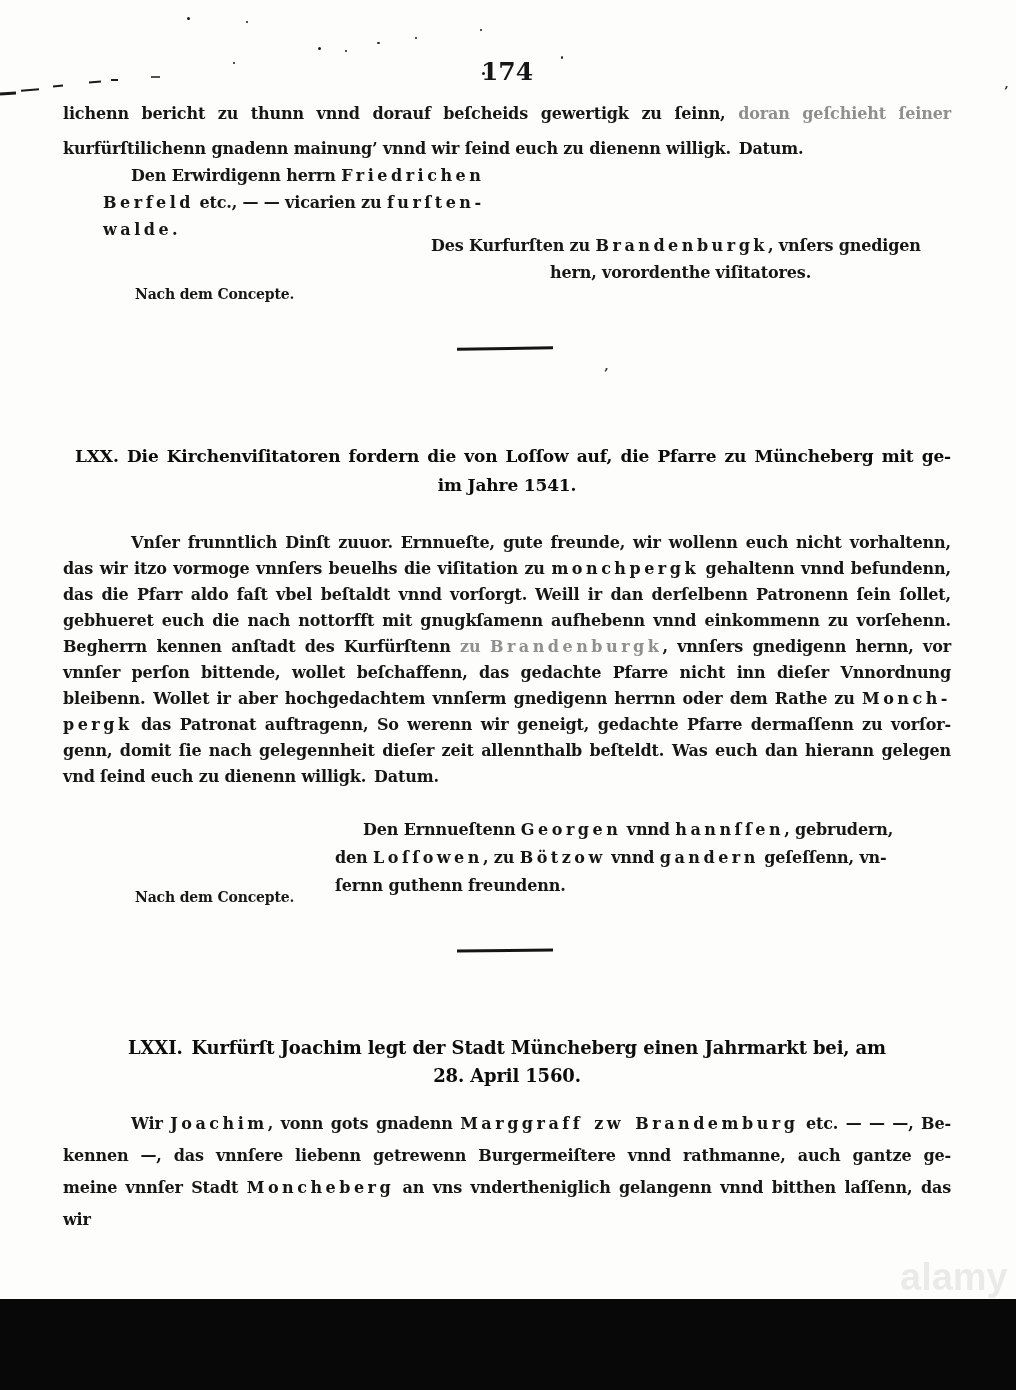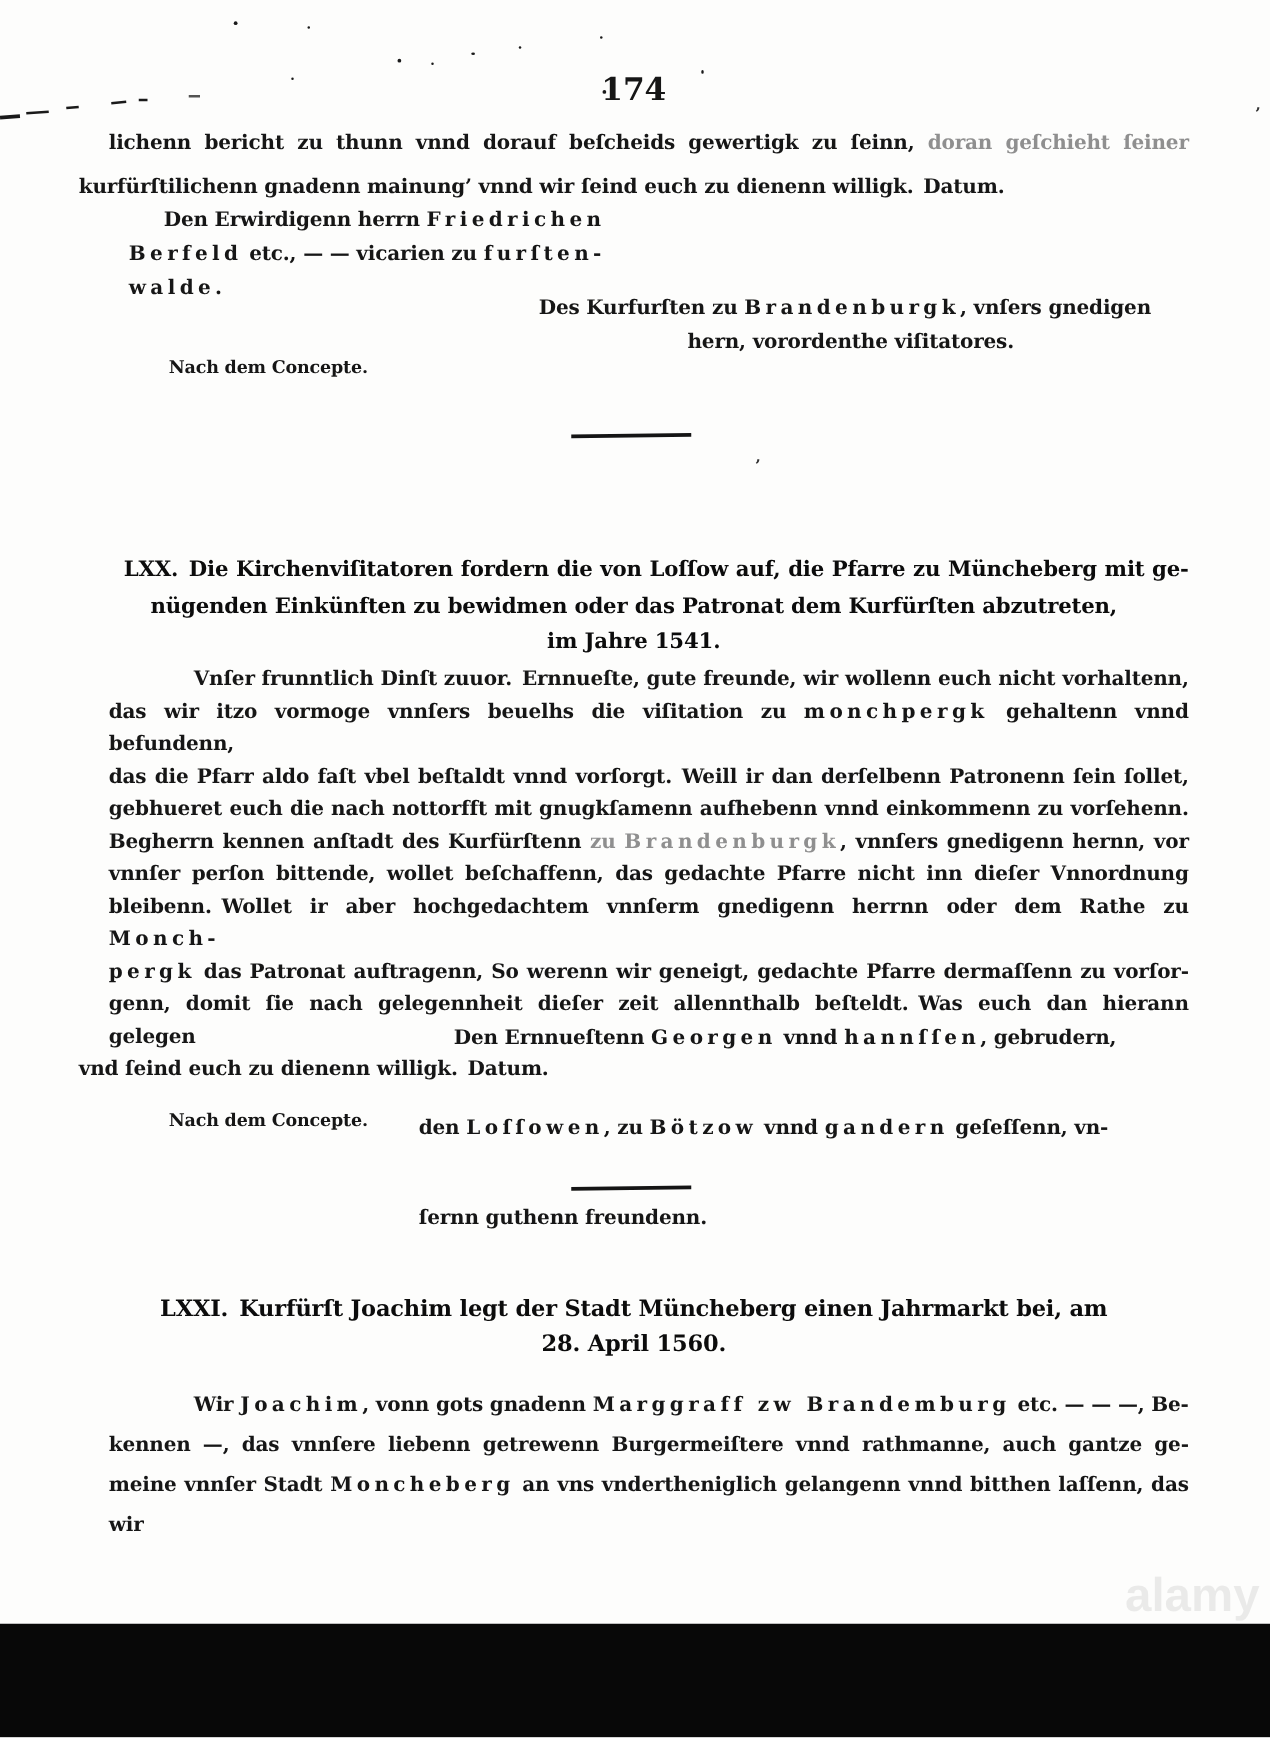--- a/index.html
+++ b/index.html
@@ -1,41 +1,41 @@
 <!DOCTYPE html>
 <html lang="de"><head>
 <meta charset="utf-8">
 <style>
   html,body{margin:0;padding:0;background:#e8e8e8;}
   .page{position:relative;width:1016px;height:1390px;background:#fdfdfc;overflow:hidden;
         font-family:"DejaVu Serif",serif;color:#161616;font-weight:700;}
   .blk{position:absolute;left:63px;width:888px;letter-spacing:-0.15px;}
   .line{white-space:normal;}
-  .j{text-align:justify;text-align-last:justify;margin-left:24px;}
+  .j{text-align:justify;text-align-last:justify;}
   .c{text-align:center;text-align-last:center;}
   .sperr{letter-spacing:3.5px;}
   .faded{color:#8f8f8f;}
   .pagenum{position:absolute;left:63px;top:57px;width:888px;text-align:center;
            font-size:25px;font-weight:700;}
   .intro{top:96px;line-height:35px;font-size:16px;}
   .addr1{top:162px;line-height:27px;font-size:16px;}
   .ind68{padding-left:68px;} .ind40{padding-left:40px;}
   .sig1{top:232px;line-height:27px;font-size:16px;}
   .ind368{padding-left:368px;} .ind487{padding-left:487px;}
   .note{left:135px;width:400px;font-size:14px;}
   .note1{top:286px;} .note2{top:889px;}
   .rule{position:absolute;left:457px;width:96px;height:3px;background:#151515;}
   .rule1{top:347px;transform:rotate(-0.8deg);}
   .rule2{top:949px;transform:rotate(-0.6deg);}
   .h70{top:442px;line-height:28.5px;font-size:17px;color:#0c0c0c;}
   .h70 .l1{padding-left:12px;}
   .b70{top:530px;line-height:26px;font-size:16px;}
   .b70 .l1{text-indent:68px;}
   .close70{top:816px;line-height:28px;font-size:16px;}
-  .ind300{padding-left:300px;} .ind272{padding-left:272px;margin-top:44px;}
+  .ind300{padding-left:300px;} .ind272{padding-left:272px;}
   .h71{top:1034px;line-height:28px;font-size:18px;color:#0c0c0c;}
   .b71{top:1108px;line-height:32px;font-size:16px;}
   .b71 .l1{text-indent:68px;}
   .bar{position:absolute;left:0;top:1299px;width:1016px;height:91px;background:#080808;}
   .faintlogo{position:absolute;left:900px;top:1256px;font-family:"Liberation Sans",sans-serif;
              font-weight:700;font-size:38px;color:#000;opacity:0.07;}
   .art{position:absolute;background:#1a1a1a;}
   .dot{border-radius:50%;}
   .mark{position:absolute;color:#333;font-size:13px;font-weight:700;}
 </style>
@@ -80,21 +80,20 @@
     <div class="line ind368"><span>Des Kurfurſten zu </span><span class="sperr">Brandenburgk</span><span>, vnſers gnedigen</span></div>
     <div class="line ind487">hern, vorordenthe viſitatores.</div>
   </section>
 
   <div class="blk note note1">Nach dem Concepte.</div>
 
   <div class="rule rule1"></div>
 
   <section class="blk h70">
     <div class="line l1 j"><span>LXX.</span><span> Die Kirchenviſitatoren fordern die von Loſſow auf, die Pfarre zu Müncheberg mit ge-</span></div>
-    <div class="line c">nügenden Einkünften zu bewidmen oder das Patronat dem Kurfürſten abzutreten,</div>
     <div class="line c">im Jahre 1541.</div>
   </section>
 
   <section class="blk b70">
     <div class="line l1 j">Vnſer frunntlich Dinſt zuuor. Ernnueſte, gute freunde, wir wollenn euch nicht vorhaltenn,</div>
     <div class="line j"><span>das wir itzo vormoge vnnſers beuelhs die viſitation zu </span><span class="sperr">monchpergk</span><span> gehaltenn vnnd befundenn,</span></div>
     <div class="line j">das die Pfarr aldo faſt vbel beſtaldt vnnd vorſorgt. Weill ir dan derſelbenn Patronenn ſein ſollet,</div>
     <div class="line j">gebhueret euch die nach nottorfft mit gnugkſamenn aufhebenn vnnd einkommenn zu vorſehenn.</div>
     <div class="line j"><span>Begherrn kennen anſtadt des Kurfürſtenn </span><span class="faded">zu </span><span class="sperr faded">Brandenburgk</span><span>, vnnſers gnedigenn hernn, vor</span></div>
     <div class="line j">vnnſer perſon bittende, wollet beſchaffenn, das gedachte Pfarre nicht inn dieſer Vnnordnung</div>

